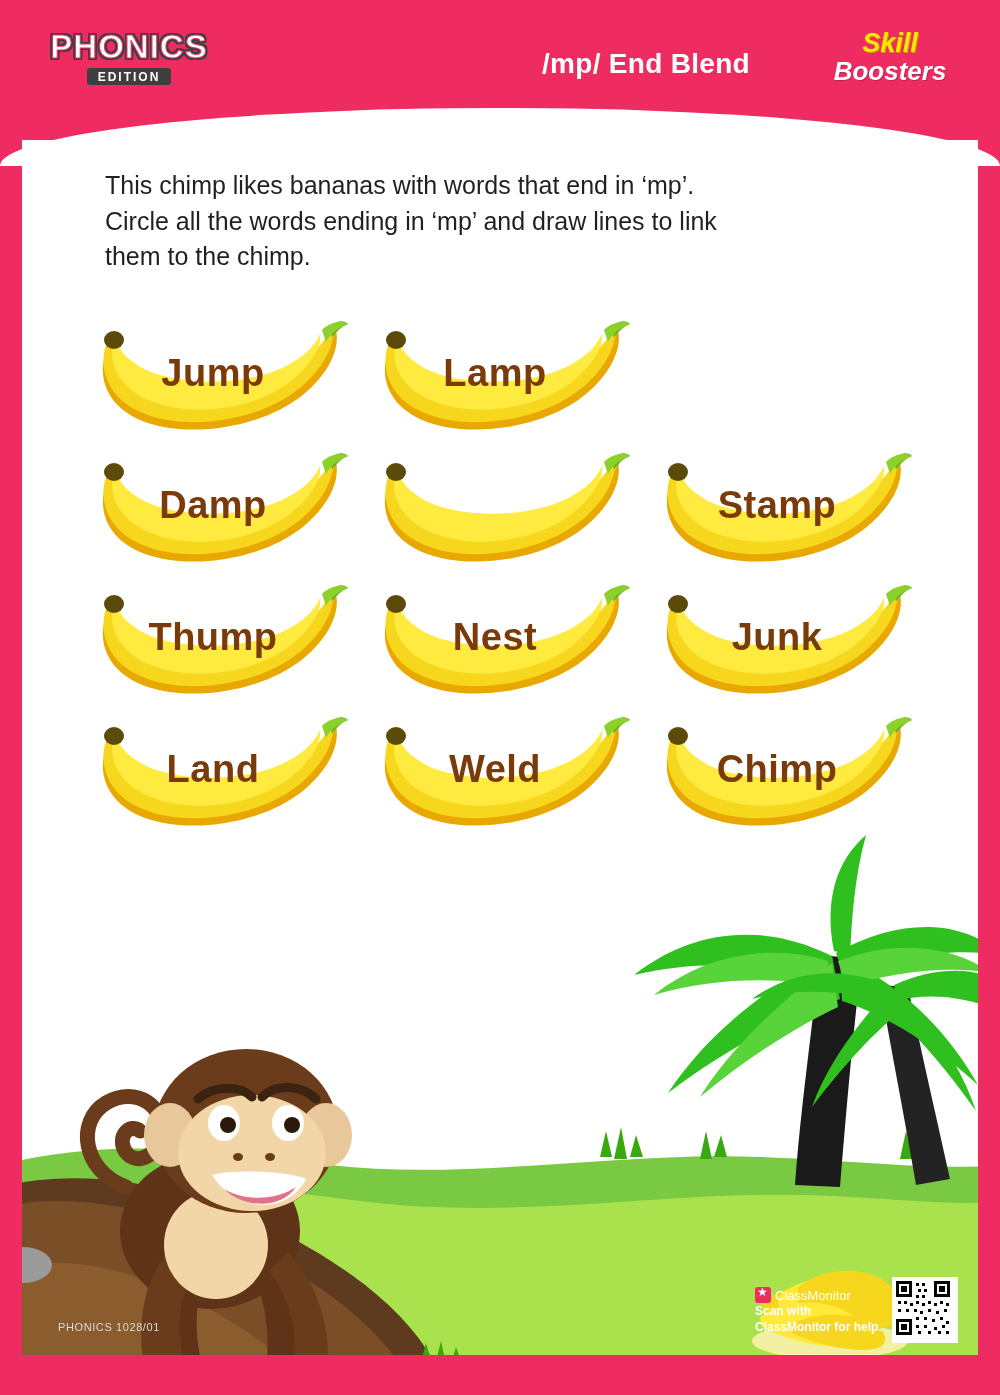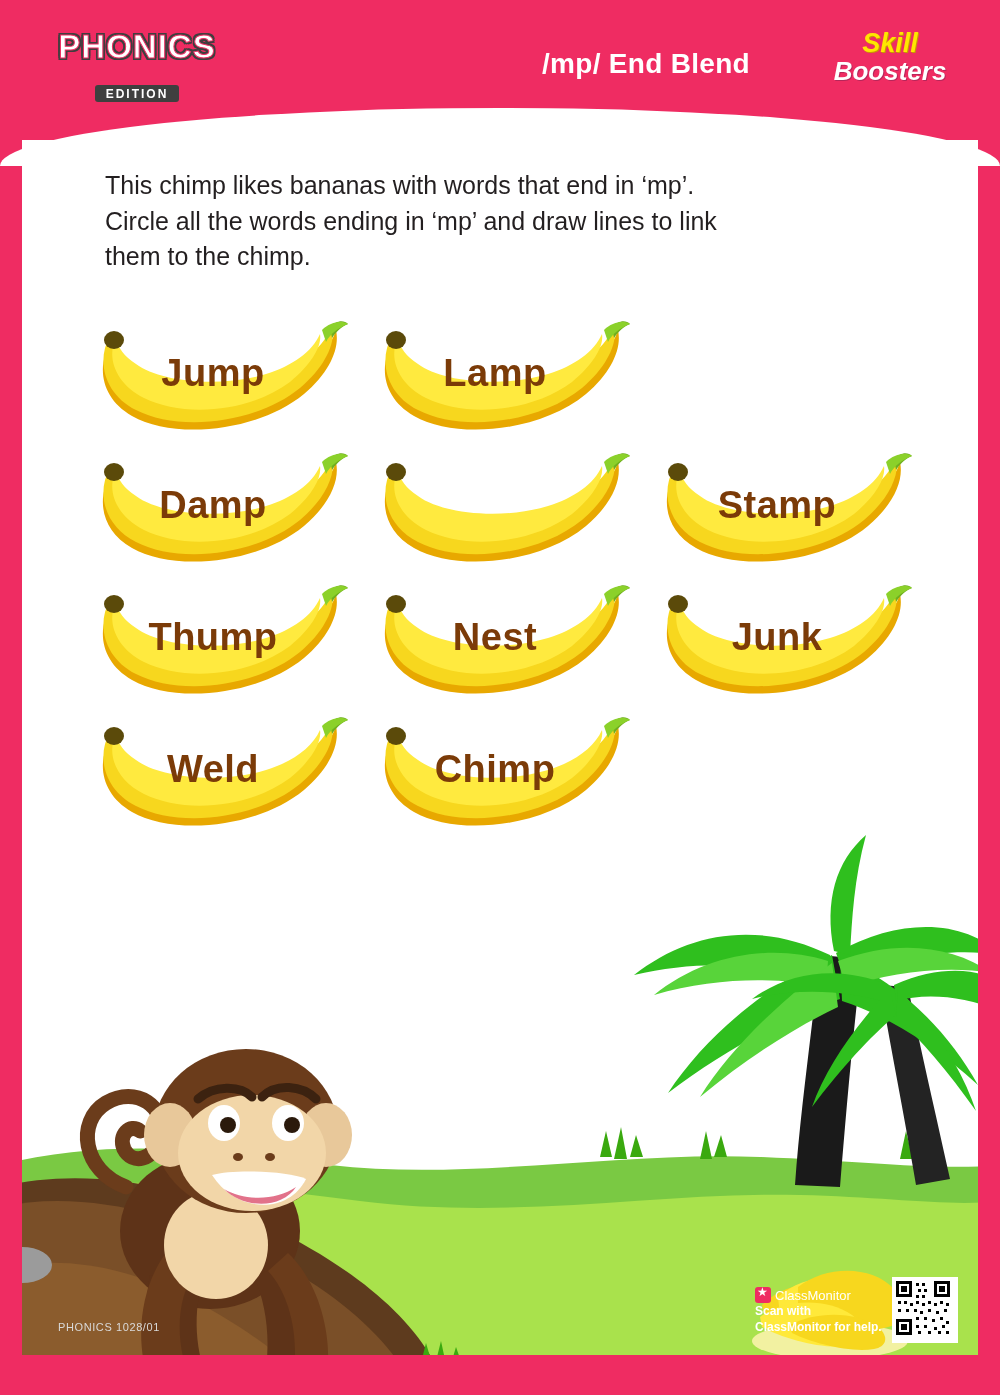--- a/index.html
+++ b/index.html
@@ -61,40 +61,40 @@
     text-align: right;
     color: #ffffff;
     font-size: 28px;
     font-weight: bold;
     letter-spacing: 0.3px;
   }
 
   
   .logo-phonics {
     position: absolute;
-    left: 52px;
+    left: 44px;
     top: 28px;
     width: 170px;
     height: 70px;
   }
   .logo-phonics .lp-main {
     display: block;
     color: #ffffff;
     font-size: 33px;
     font-weight: bold;
     letter-spacing: 1px;
     text-align: center;
     -webkit-text-stroke: 1px #ef2c62;
     text-shadow:
       2px 0 0 #3f3f3f, -2px 0 0 #3f3f3f, 0 2px 0 #3f3f3f, 0 -2px 0 #3f3f3f,
       2px 2px 0 #3f3f3f, -2px 2px 0 #3f3f3f, 2px -2px 0 #3f3f3f, -2px -2px 0 #3f3f3f;
   }
   .logo-phonics .lp-sub {
     display: block;
-    margin: 19px auto 0;
+    margin: 2px auto 0;
     width: 84px;
     background: #3f3f3f;
     color: #ffffff;
     font-size: 12px;
     font-weight: bold;
     letter-spacing: 2px;
     text-align: center;
     border-radius: 3px;
     padding: 2px 0 1px;
   }
@@ -475,20 +475,33 @@
             <ellipse cx="24" cy="20" rx="10" ry="9" fill="#5b4a0a"></ellipse>
             <path d="M240 8 C246 0 254 0 258 4 C252 6 246 12 242 18 Z" fill="#6fae1f"></path>
             <path d="M232 10 C240 2 252 0 258 4 C248 8 240 14 236 22 Z" fill="#8bd12a"></path>
           </svg>
         </div>
         <div class="banana-word">Junk</div>
       </div>
     </div>
 
     <div class="banana-row">
+      <div class="banana-cell">
+        <div class="banana">
+          <svg viewBox="0 0 262 115" width="262" height="115" xmlns="http://www.w3.org/2000/svg">
+            <path d="M22 22 C6 44 10 78 42 96 C84 120 168 112 214 74 C240 52 250 28 246 10 C240 30 220 48 190 58 C140 74 70 70 40 50 C28 42 22 32 22 22 Z" fill="#e8a800"></path>
+            <path d="M20 16 C6 40 14 74 46 90 C88 112 166 104 210 68 C236 46 246 22 242 6 C234 26 214 44 186 54 C136 70 68 64 40 44 C28 36 20 26 20 16 Z" fill="#f7d71e"></path>
+            <path d="M26 18 C16 38 26 64 54 78 C94 98 160 92 200 62 C222 44 232 26 230 14 C222 32 202 46 176 54 C130 68 70 62 46 44 C34 36 28 28 26 18 Z" fill="#ffea3f"></path>
+            <ellipse cx="24" cy="20" rx="10" ry="9" fill="#5b4a0a"></ellipse>
+            <path d="M240 8 C246 0 254 0 258 4 C252 6 246 12 242 18 Z" fill="#6fae1f"></path>
+            <path d="M232 10 C240 2 252 0 258 4 C248 8 240 14 236 22 Z" fill="#8bd12a"></path>
+          </svg>
+        </div>
+        <div class="banana-word">Land</div>
+      </div>
       <div class="banana-cell">
         <div class="banana">
           <svg viewBox="0 0 262 115" width="262" height="115" xmlns="http://www.w3.org/2000/svg">
             <path d="M22 22 C6 44 10 78 42 96 C84 120 168 112 214 74 C240 52 250 28 246 10 C240 30 220 48 190 58 C140 74 70 70 40 50 C28 42 22 32 22 22 Z" fill="#e8a800"></path>
             <path d="M20 16 C6 40 14 74 46 90 C88 112 166 104 210 68 C236 46 246 22 242 6 C234 26 214 44 186 54 C136 70 68 64 40 44 C28 36 20 26 20 16 Z" fill="#f7d71e"></path>
             <path d="M26 18 C16 38 26 64 54 78 C94 98 160 92 200 62 C222 44 232 26 230 14 C222 32 202 46 176 54 C130 68 70 62 46 44 C34 36 28 28 26 18 Z" fill="#ffea3f"></path>
             <ellipse cx="24" cy="20" rx="10" ry="9" fill="#5b4a0a"></ellipse>
             <path d="M240 8 C246 0 254 0 258 4 C252 6 246 12 242 18 Z" fill="#6fae1f"></path>
             <path d="M232 10 C240 2 252 0 258 4 C248 8 240 14 236 22 Z" fill="#8bd12a"></path>
           </svg>

